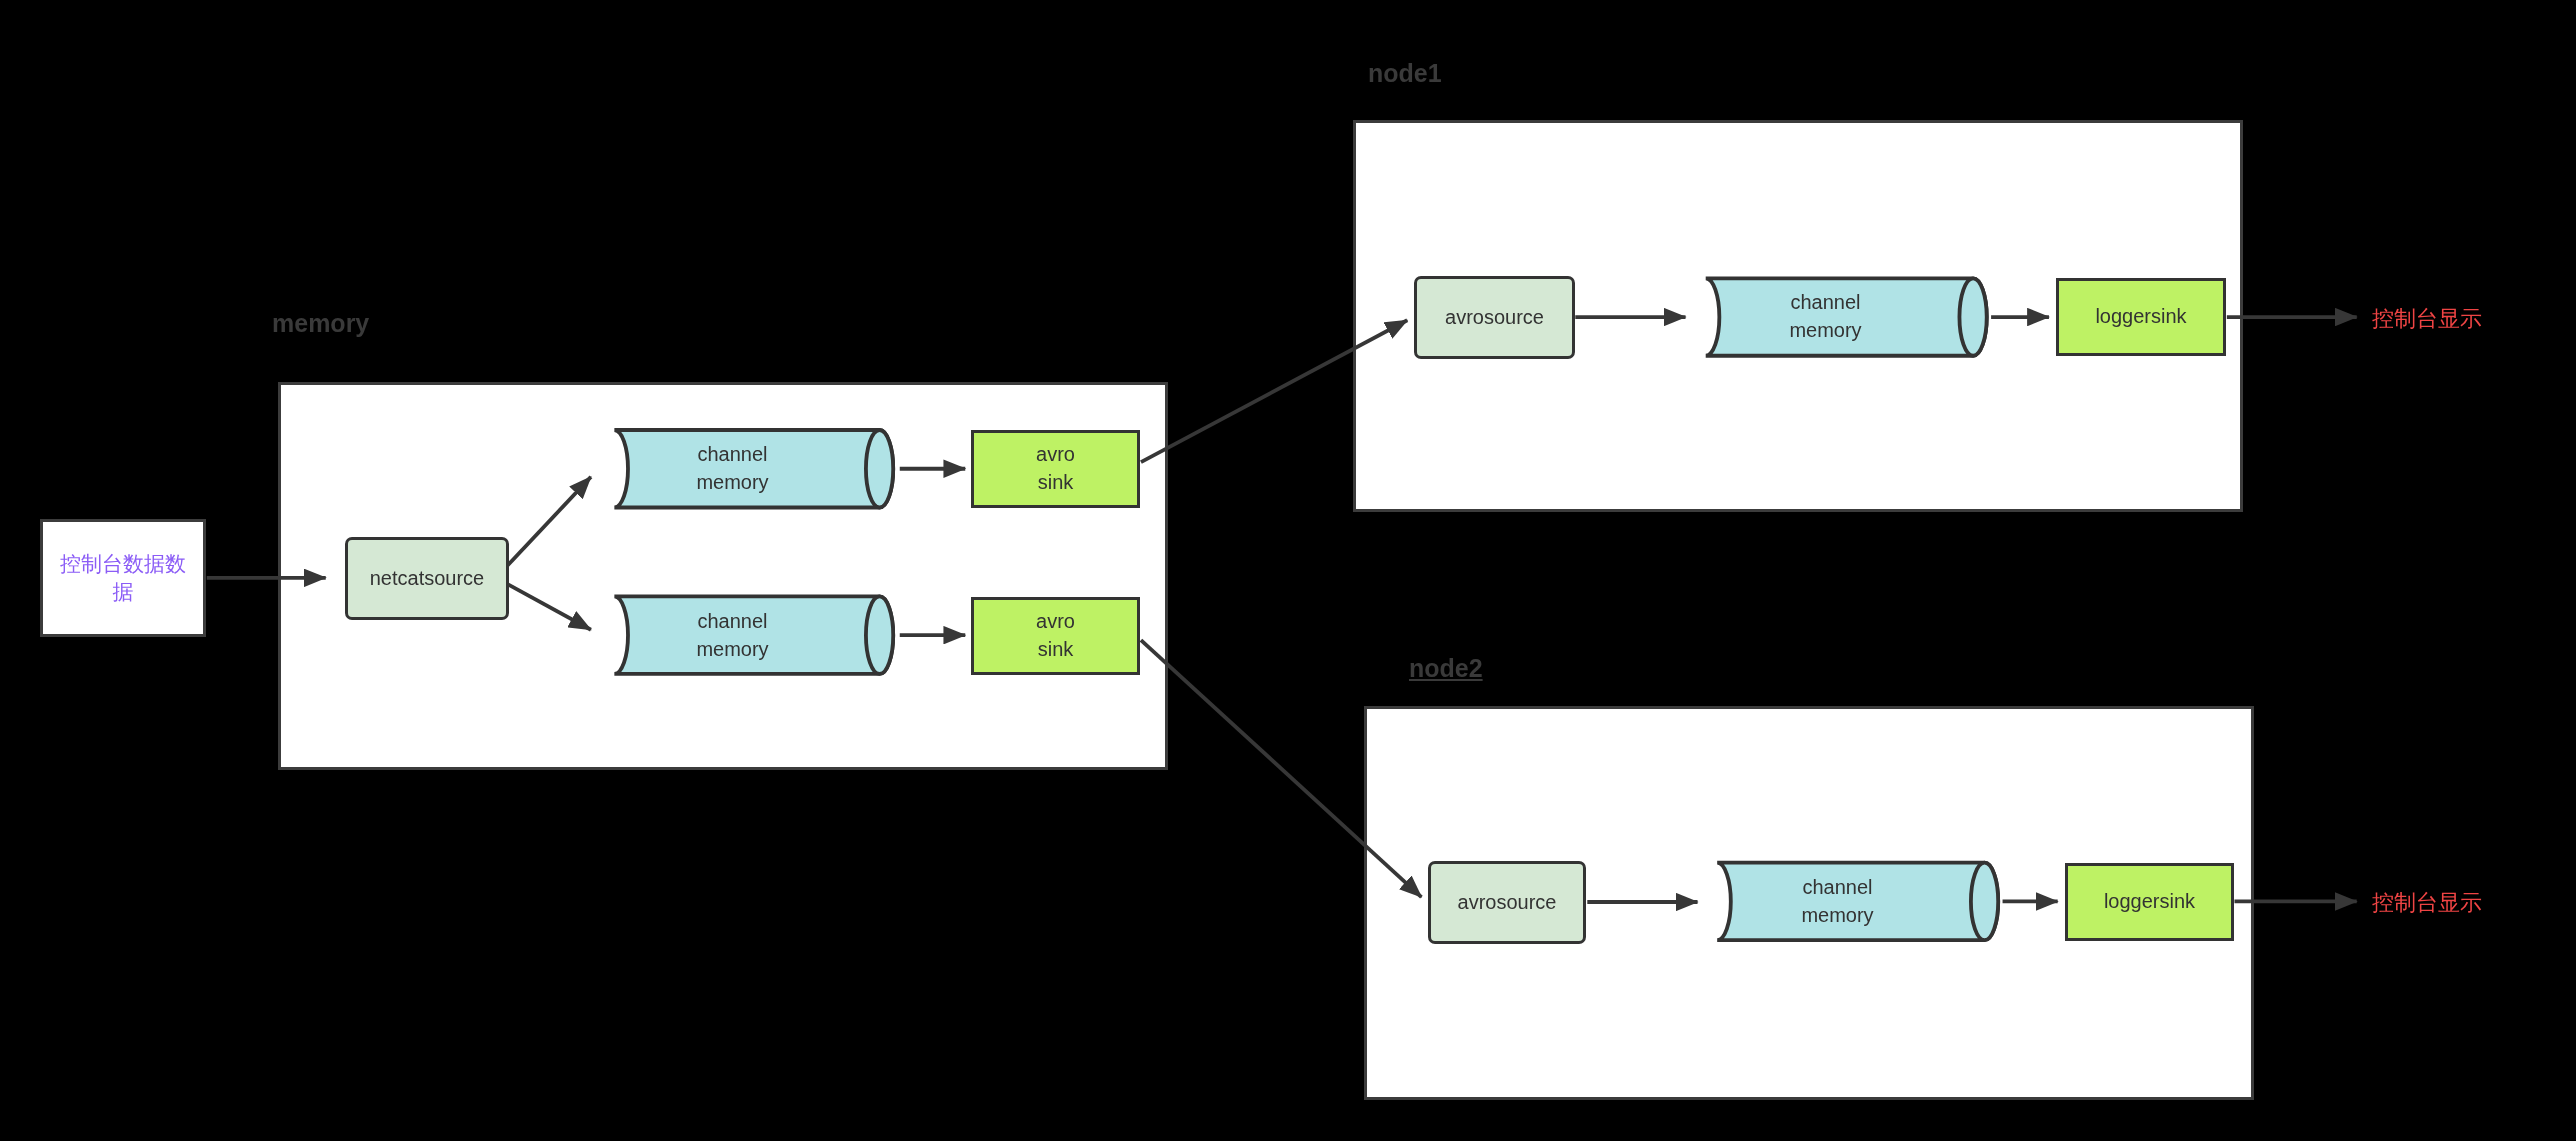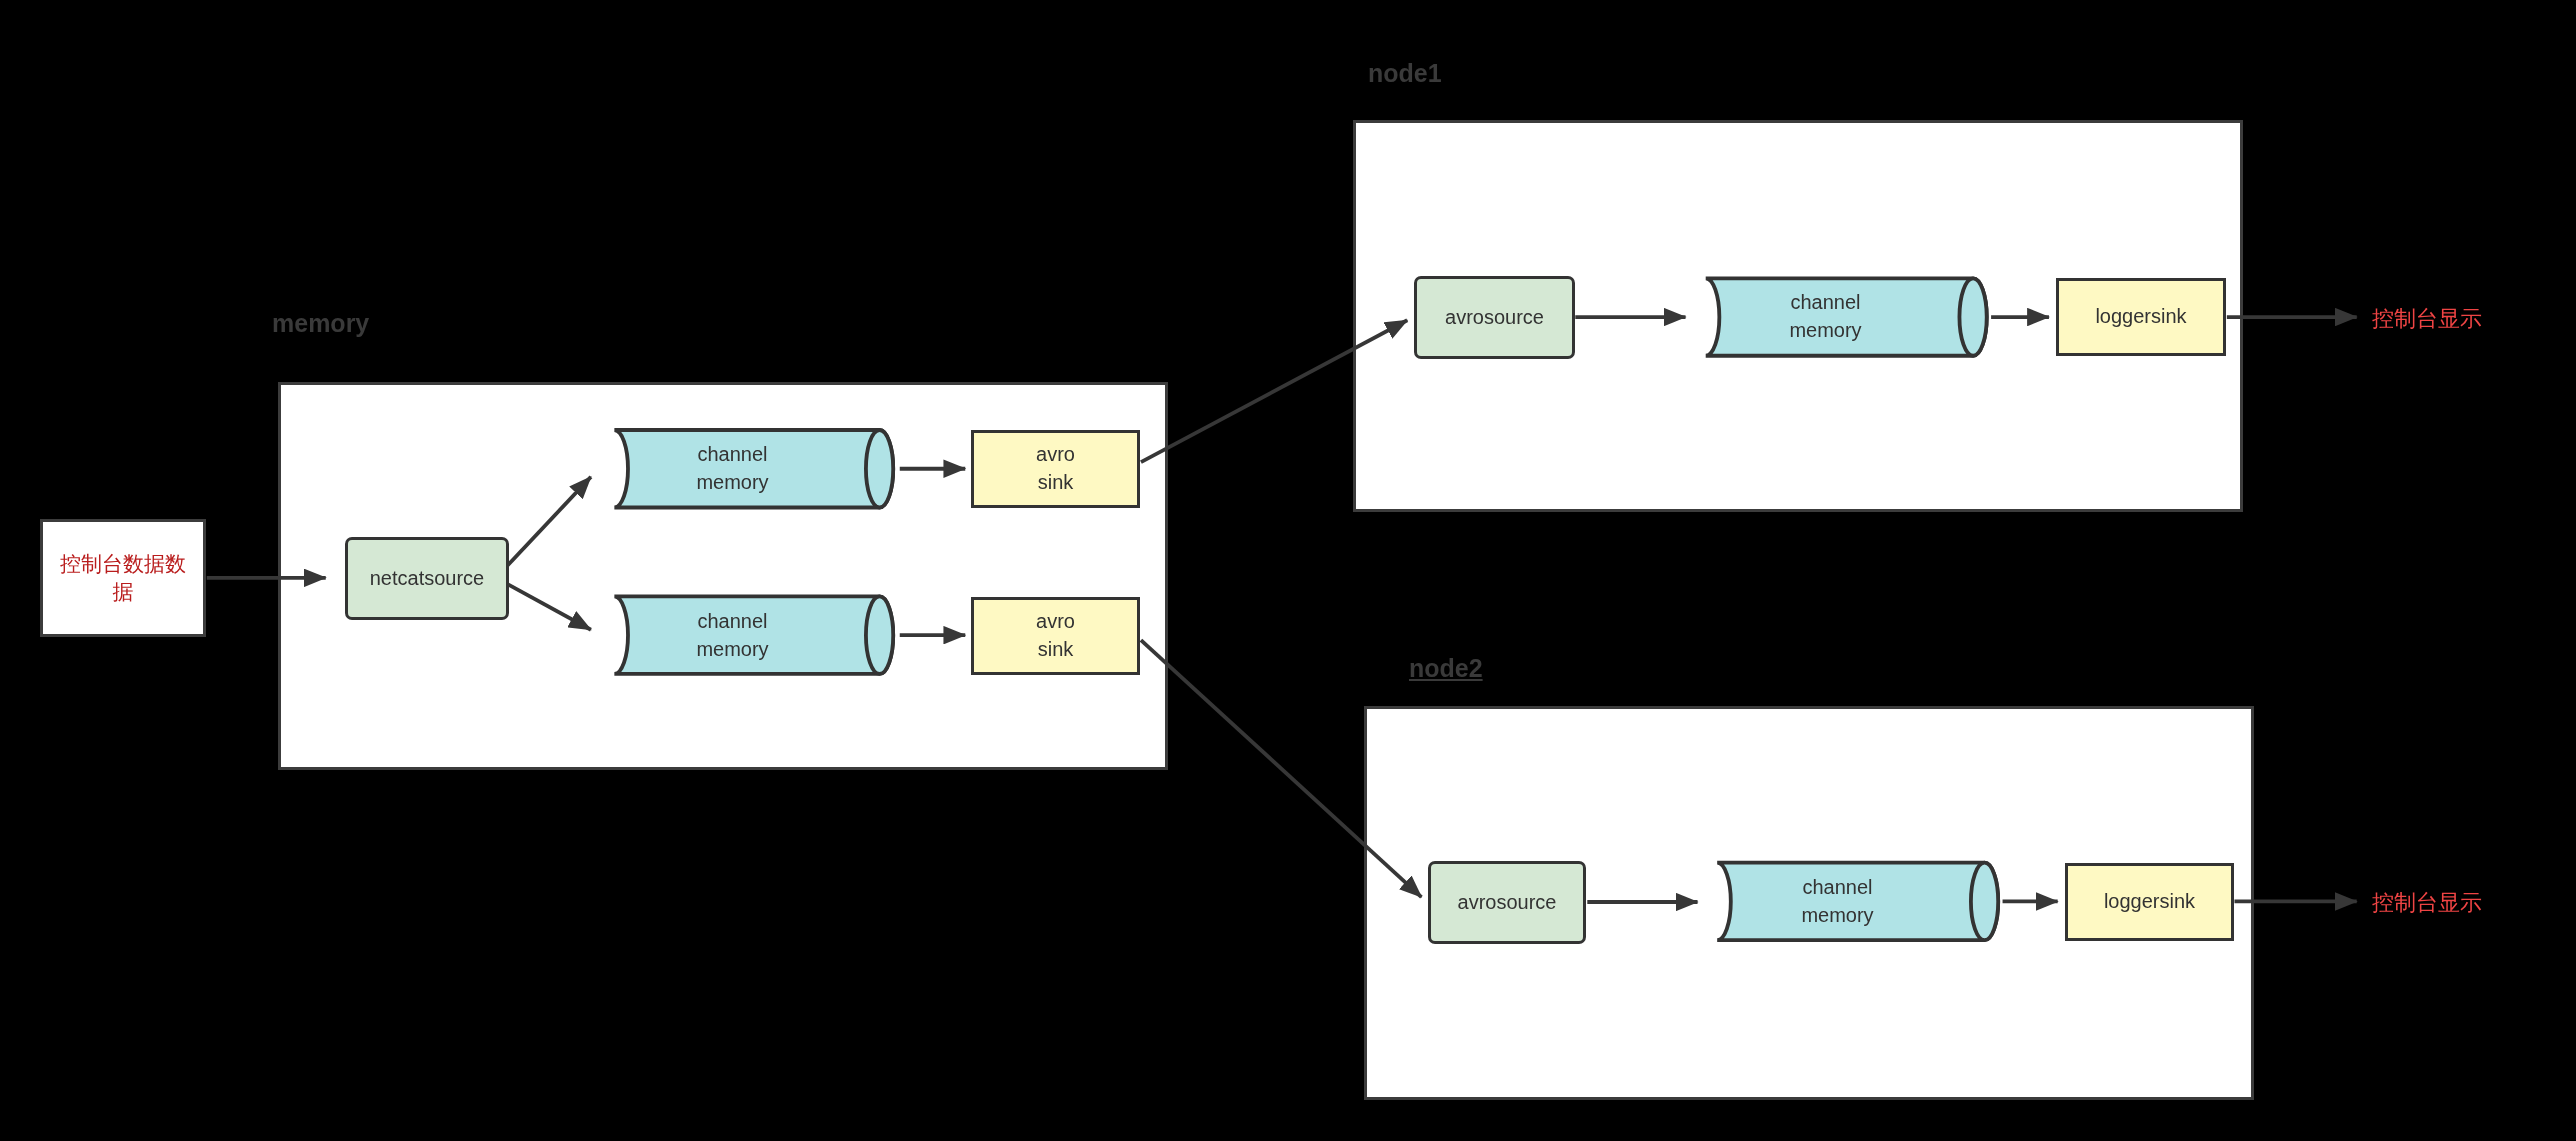--- a/index.html
+++ b/index.html
@@ -18,36 +18,36 @@
     z-index:1;
   }
   .input-box {
     position:absolute;
     left:40px; top:519px; width:166px; height:118px;
     background:#ffffff;
     border:3.8px solid #3c3c3c;
     box-sizing:border-box;
     display:flex; align-items:center; justify-content:center;
     text-align:center;
-    font-size:21px; line-height:1.35; color:#b91c1c;
+    font-size:21px; line-height:1.35; color:#8b5cf6;
     z-index:2;
   }
   .input-box span { display:inline-block; width:131px; }
   #wires { position:absolute; left:0; top:0; z-index:5; }
   .node {
     position:absolute;
     box-sizing:border-box;
     border:3.8px solid #333333;
     display:flex; align-items:center; justify-content:center;
     text-align:center;
     font-size:20px; line-height:1.38; color:#333333;
     z-index:10;
   }
   .src { background:#d5e8d4; border-radius:7px; }
-  .snk { background:#fef9c3; }
+  .snk { background:#bef264; }
   .snk span { display:inline-block; width:60px; }
   .cyl-label {
     position:absolute;
     display:flex; align-items:center; justify-content:center;
     text-align:center;
     font-size:20px; line-height:1.38; color:#333333;
     z-index:10;
   }
   .cyl-label span { display:inline-block; width:96px;text-align:center; }
   .group-label {

